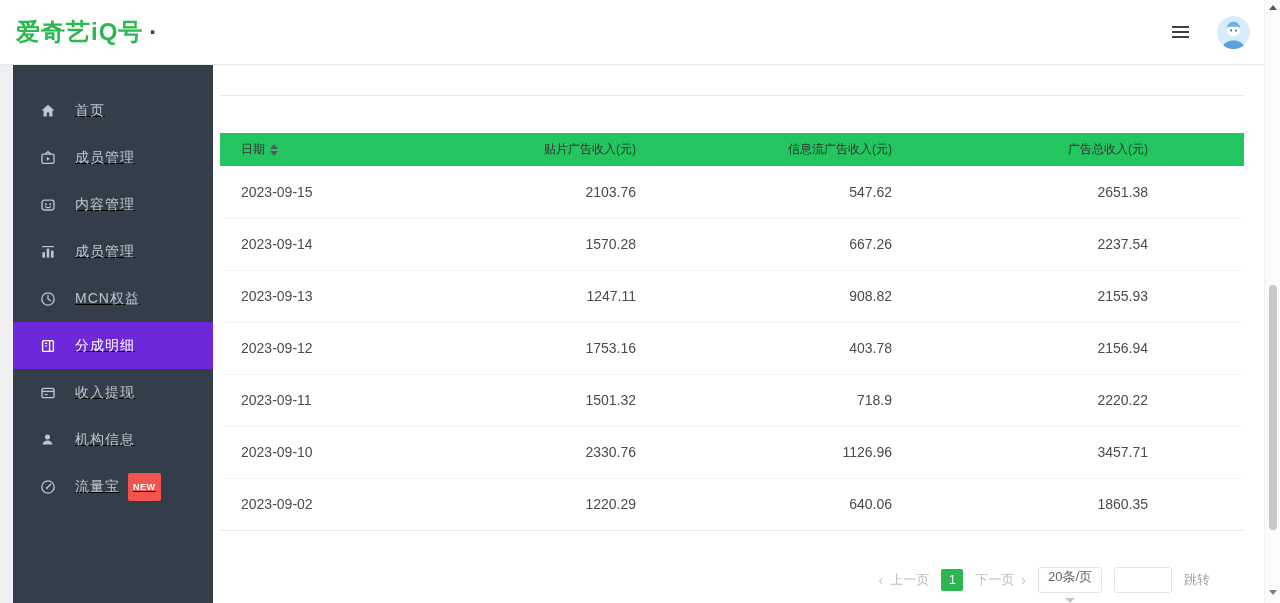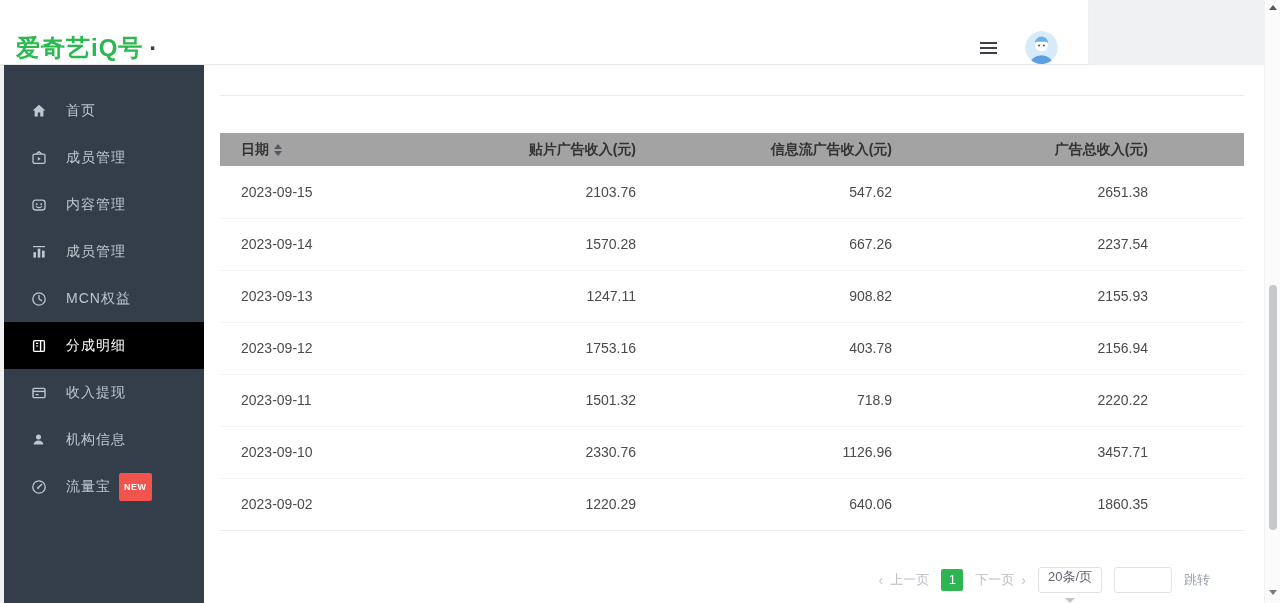--- a/index.html
+++ b/index.html
@@ -1,50 +1,50 @@
 <!DOCTYPE html>
 <html><head>
 <meta charset="utf-8">
 <style>
   * { margin:0; padding:0; box-sizing:border-box; }
   html,body { width:1280px; height:603px; overflow:hidden;
     font-family:"Liberation Sans","DejaVu Sans",sans-serif; background:#fff; }
   .app { position:relative; width:1280px; height:603px; background:#eef0f2; overflow:hidden; }
 
   
-  .top-header { position:absolute; top:0; left:0; width:1088px; height:65px; background:#fff;
-    border-bottom:1px solid #e7e9eb; display:flex; align-items:flex-end; justify-content:space-between;
+  .top-header { position:absolute; top:0; left:0; width:1280px; height:65px; background:#fff;
+    border-bottom:1px solid #e7e9eb; display:flex; align-items:center; justify-content:space-between;
     z-index:20; box-shadow:0 1px 2px rgba(0,0,0,.03); }
   .logo { display:flex; align-items:center; padding-left:16px; cursor:pointer; }
   .logo-main { color:#29b94e; font-size:24px; font-weight:bold; letter-spacing:1px; }
   .logo-sep { color:#3c3f45; font-size:24px; font-weight:bold; margin:0 6px; }
   .logo-platform { color:#3c3f45; font-size:23px; font-weight:500; letter-spacing:1px; }
   .header-right { display:flex; align-items:center; gap:28px; padding-right:30px; }
   .hamburger { width:17px; display:flex; flex-direction:column; gap:3px; cursor:pointer; }
   .hamburger i { display:block; height:2px; background:#3c3f45; }
   .avatar { width:33px; height:33px; border-radius:50%; overflow:hidden; cursor:pointer; display:block; }
 
   
-  .sidebar { position:absolute; left:4px; top:65px; width:200px; height:538px; background:#333e4a; z-index:10; }
+  .sidebar { position:absolute; left:13px; top:65px; width:200px; height:538px; background:#333e4a; z-index:10;text-decoration:underline; }
   .side-nav { padding-top:22px; }
   .menu-item { height:47px; display:flex; align-items:center; padding-left:26px;
     color:#bfc6cd; font-size:14px; letter-spacing:1px; cursor:pointer; }
   .menu-item .mi-icon { width:17px; height:17px; margin-right:19px; display:inline-flex;
     align-items:center; justify-content:center; }
-  .menu-item.active { background:#000000; color:#fff; }
+  .menu-item.active { background:#6d28d9; color:#fff; }
   .new-badge { margin-left:8px; background:#f0544c; color:#fff; font-size:9px; font-weight:bold;
     padding:9px 5px; border-radius:2px; letter-spacing:.5px; }
 
   
   .content { position:absolute; left:200px; top:65px; width:1064px; height:538px;
     background:#fff; padding:0 20px; }
   .top-strip { height:31px; border-bottom:1px solid #e9ebee; }
   .table-wrap { margin-top:37px; }
   table { width:100%; border-collapse:collapse; table-layout:fixed; }
-  thead th { background:#a3a3a3; height:33px; font-size:14px; color:#333; font-weight:bold; }
+  thead th { background:#22c55e; height:33px; font-size:12px; color:#333; font-weight:normal; }
   .col-left { text-align:left; padding-left:21px; }
   .col-num { text-align:right; padding-right:96px; }
   tbody td { height:52px; font-size:14px; color:#4b4b4b; border-bottom:1px solid #f4f5f7; background:#fff; }
   tbody tr:last-child td { border-bottom:1px solid #e9ebee; }
   .caret { display:inline-flex; flex-direction:column; margin-left:5px; vertical-align:middle; gap:2px; cursor:pointer; }
   .caret i { width:0; height:0; border-left:4px solid transparent; border-right:4px solid transparent; display:block; }
   .caret .c-up { border-bottom:5px solid #55585e; }
   .caret .c-down { border-top:5px solid #55585e; }
 
   

